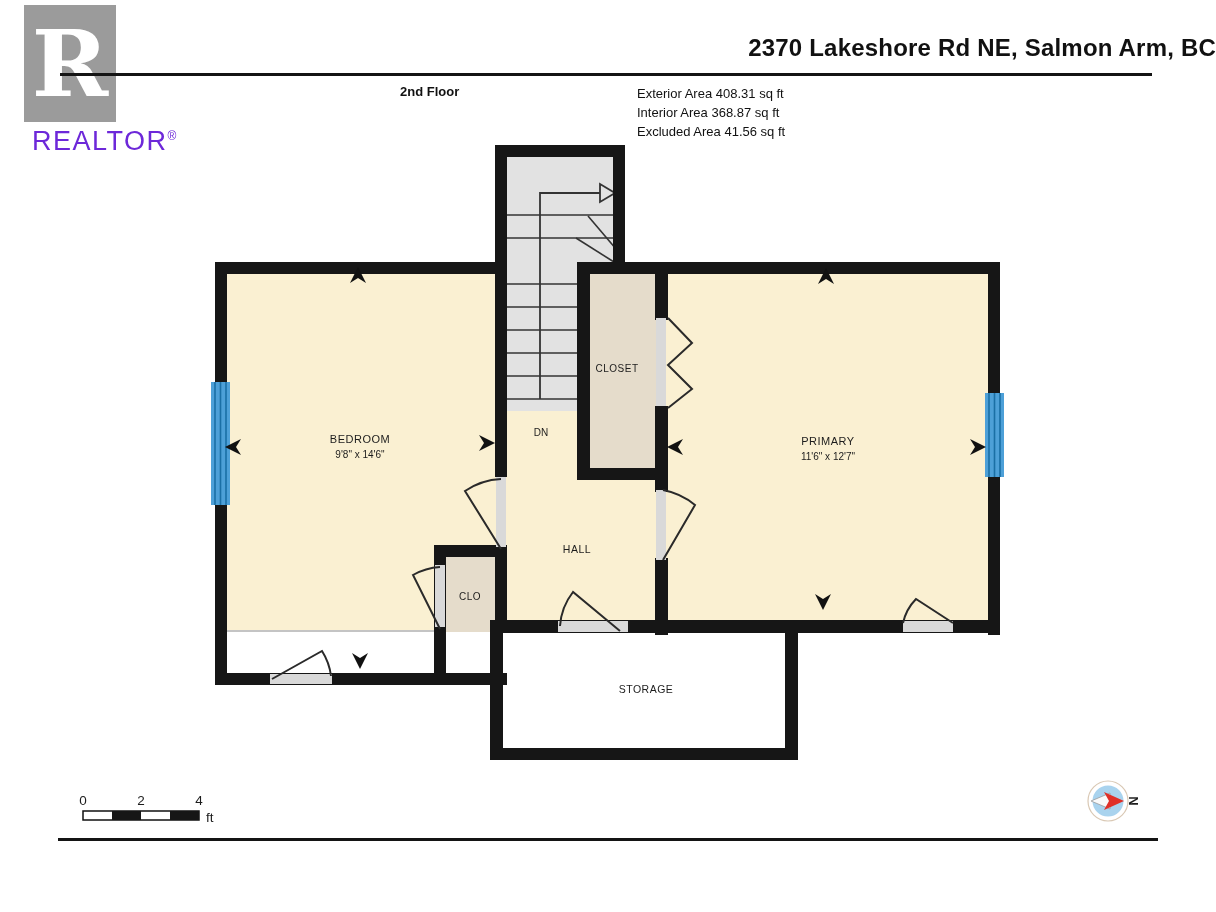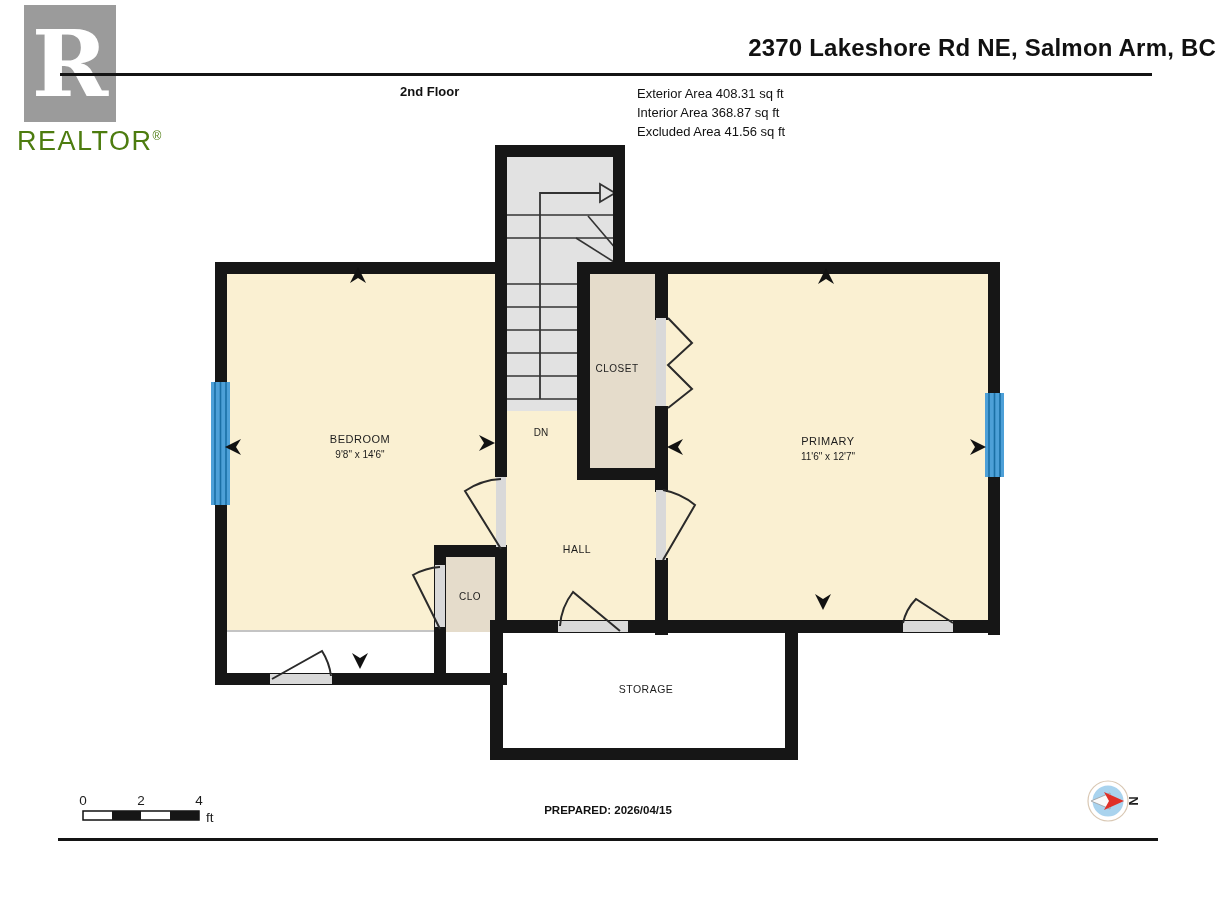--- a/index.html
+++ b/index.html
@@ -8,21 +8,21 @@
   .abs{position:absolute;}
   #page-title{left:0;right:0;top:34px;text-align:right;font-size:24px;font-weight:bold;letter-spacing:.2px;}
   #header-rule{left:60px;top:73px;width:1092px;height:3px;background:#141414;z-index:3;}
   #footer-rule{left:58px;top:838px;width:1100px;height:3px;background:#141414;}
   #floor-label{left:400px;width:207px;top:84px;text-align:left;font-size:13px;font-weight:bold;}
   #area-lines{left:617px;top:84px;font-size:13px;margin-left:20px;}
   #area-lines div{height:19px;line-height:19px;}
   #logo-square{left:24px;top:5px;width:92px;height:117px;background:#9b9b9b;z-index:2;
                display:flex;align-items:center;justify-content:center;}
   #logo-letter{font-family:"DejaVu Serif", serif;font-weight:bold;font-size:92px;color:#ffffff;line-height:1;}
-  #logo-wordmark{left:17px;top:126px;font-size:27px;letter-spacing:1.5px;color:#4d7c0f;}
+  #logo-wordmark{left:32px;top:126px;font-size:27px;letter-spacing:1.5px;color:#6d28d9;}
   #logo-wordmark sup{font-size:12px;}
   #prepared-line{left:0;right:0;top:804px;text-align:center;font-size:11.5px;font-weight:bold;}
   #disclaimer{left:62px;top:845px;font-size:12.4px;}
   svg text{font-family:"Liberation Sans", sans-serif;fill:#1c1c1c;}
 </style>
 </head>
 <body>
 
 <div id="canvas">
 
@@ -156,16 +156,15 @@
 
     <g>
       <circle cx="1108" cy="801" r="20" fill="#ffffff" stroke="#d9c8b4" stroke-width="1.2"></circle>
       <circle cx="1108" cy="801" r="15.5" fill="#a9d3ee"></circle>
       <polygon points="1091,801 1110,793 1110,809" fill="#fafafa" stroke="#9a9a9a" stroke-width="0.8"></polygon>
       <polygon points="1104,792 1124,801 1104,810 1109,801" fill="#E03028"></polygon>
       <text x="1133" y="805" font-size="13" font-weight="bold" text-anchor="middle" transform="rotate(90 1133 801)">N</text>
     </g>
   </svg>
 
-  <div class="abs" id="prepared-line">PREPARED: 2026/04/15</div>
   <div class="abs" id="footer-rule"></div>
 
 </div>
 
 </body></html>

